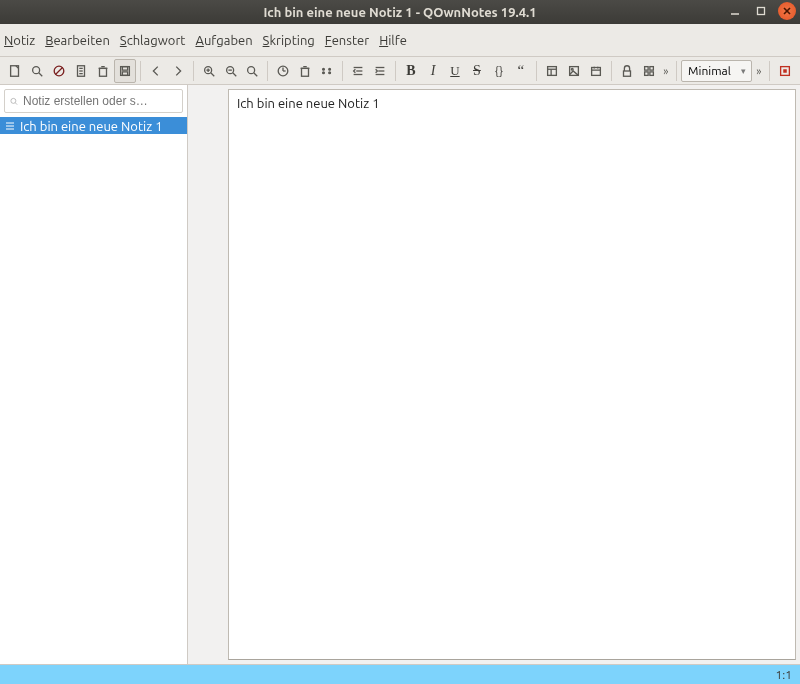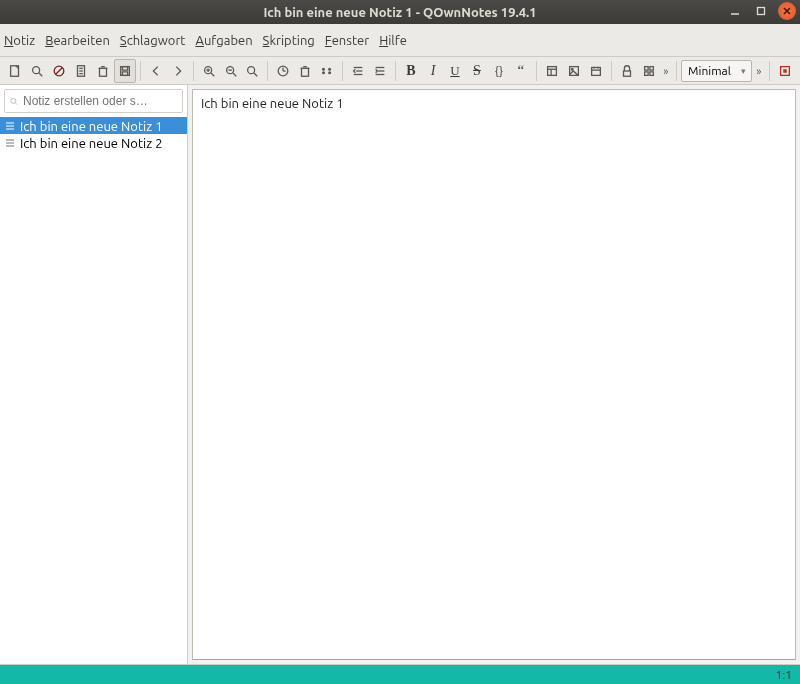--- a/index.html
+++ b/index.html
@@ -66,20 +66,21 @@
     height: 22px; border: 1px solid #bab5ad; background:#f6f5f3;
     display:flex; align-items:center; padding: 0 6px; font-size:12px;
     border-radius:2px; gap:10px;
   }
   .combo .tri { font-size:9px; color:#7a7a7a; }
   
   .main {
     flex: 1; display: flex; min-height: 0;
     background: #f2f1f0;
     padding: 0 0 0 0;
+    gap: 36px;
   }
   .sidebar {
     width: 188px; display:flex; flex-direction:column;
     background: #fff;
     border-right: 1px solid #cfcac4;
   }
   .searchbox {
     height: 24px; margin: 4px;
     border: 1px solid #d4d0ca;
     border-radius: 2px;
@@ -104,21 +105,21 @@
     padding: 4px; gap:0;
   }
   .editor {
     flex:1; background:#fff; border:1px solid #bfbab2;
     border-bottom-color:#a9a49c;
     padding: 6px 8px; font-size:13px; color:#222;
     overflow:auto;
   }
   
   .statusbar {
-    height: 20px; background:#14b8a6; border-top:1px solid #cfcac4;
+    height: 20px; background:#7dd3fc; border-top:1px solid #cfcac4;
     display:flex; align-items:center; justify-content:flex-end;
     padding: 0 8px; font-size:12px; color:#3c3b37;
   }
   .bold { font-weight:bold; }
   .ital { font-style:italic; }
   .strike { text-decoration: line-through; }
   .red svg { stroke:#7a1f1f; }
   .redsq svg { stroke:#c03020; fill:#c03020; }
 </style>
 </head>
@@ -344,30 +345,20 @@
       <div class="noteitem selected">
         <span class="nicon">
             <svg viewBox="0 0 10 10">
               <line x1="1" y1="2" x2="9" y2="2" stroke="#fff"></line>
               <line x1="1" y1="5" x2="9" y2="5" stroke="#fff"></line>
               <line x1="1" y1="8" x2="9" y2="8" stroke="#fff"></line>
             </svg>
           </span>
         <span>Ich bin eine neue Notiz 1</span>
       </div>
-      <div class="noteitem">
-        <span class="nicon">
-            <svg viewBox="0 0 10 10">
-              <line x1="1" y1="2" x2="9" y2="2" stroke="#777"></line>
-              <line x1="1" y1="5" x2="9" y2="5" stroke="#777"></line>
-              <line x1="1" y1="8" x2="9" y2="8" stroke="#777"></line>
-            </svg>
-          </span>
-        <span>Ich bin eine neue Notiz 2</span>
-      </div>
     </div>
   </div>
   <div class="editor-wrap">
     <div class="editor">
       <span>Ich bin eine neue Notiz 1</span>
     </div>
   </div>
 </div>
 
 <div class="statusbar">

